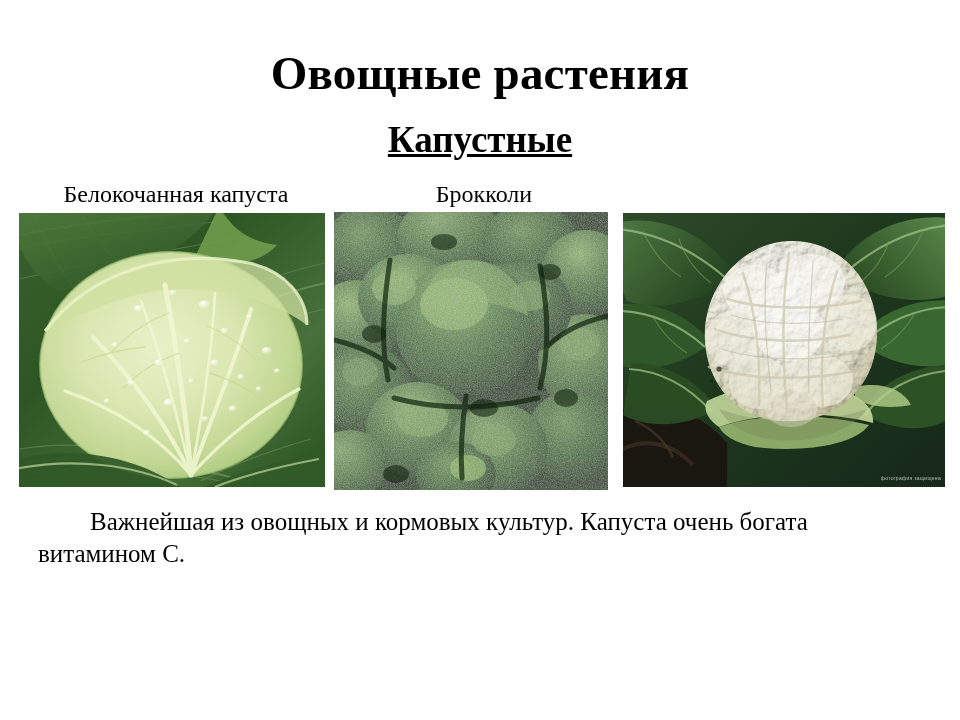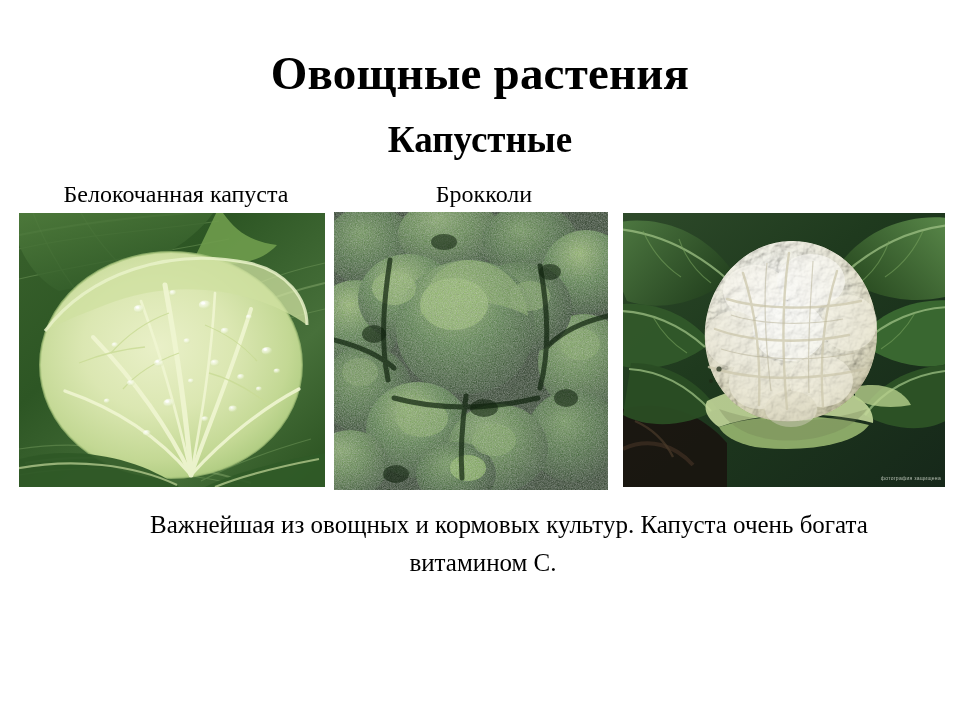--- a/index.html
+++ b/index.html
@@ -43,20 +43,21 @@
     position: absolute;
     left: 0;
     top: 117px;
     width: 960px;
     text-align: center;
     font-size: 37px;
     line-height: 46px;
     font-weight: bold;
     color: #000000;
     white-space: nowrap;
+    text-decoration: underline;
   }
 
   
   .label {
     position: absolute;
     top: 180px;
     font-size: 24px;
     line-height: 28px;
     font-weight: normal;
     color: #000000;
@@ -92,22 +93,22 @@
     pointer-events: none;
   }
 
   
   .caption {
     position: absolute;
     left: 38px;
     top: 506px;
     width: 890px;
     font-size: 25px;
-    line-height: 38px;
-    text-align: center;
+    line-height: 32px;
+    text-align: left;
     text-indent: 52px;
     color: #000000;
   }
 </style>
 </head>
 <body>
 
 <div class="slide">
 
   <div class="title">Овощные растения</div>

